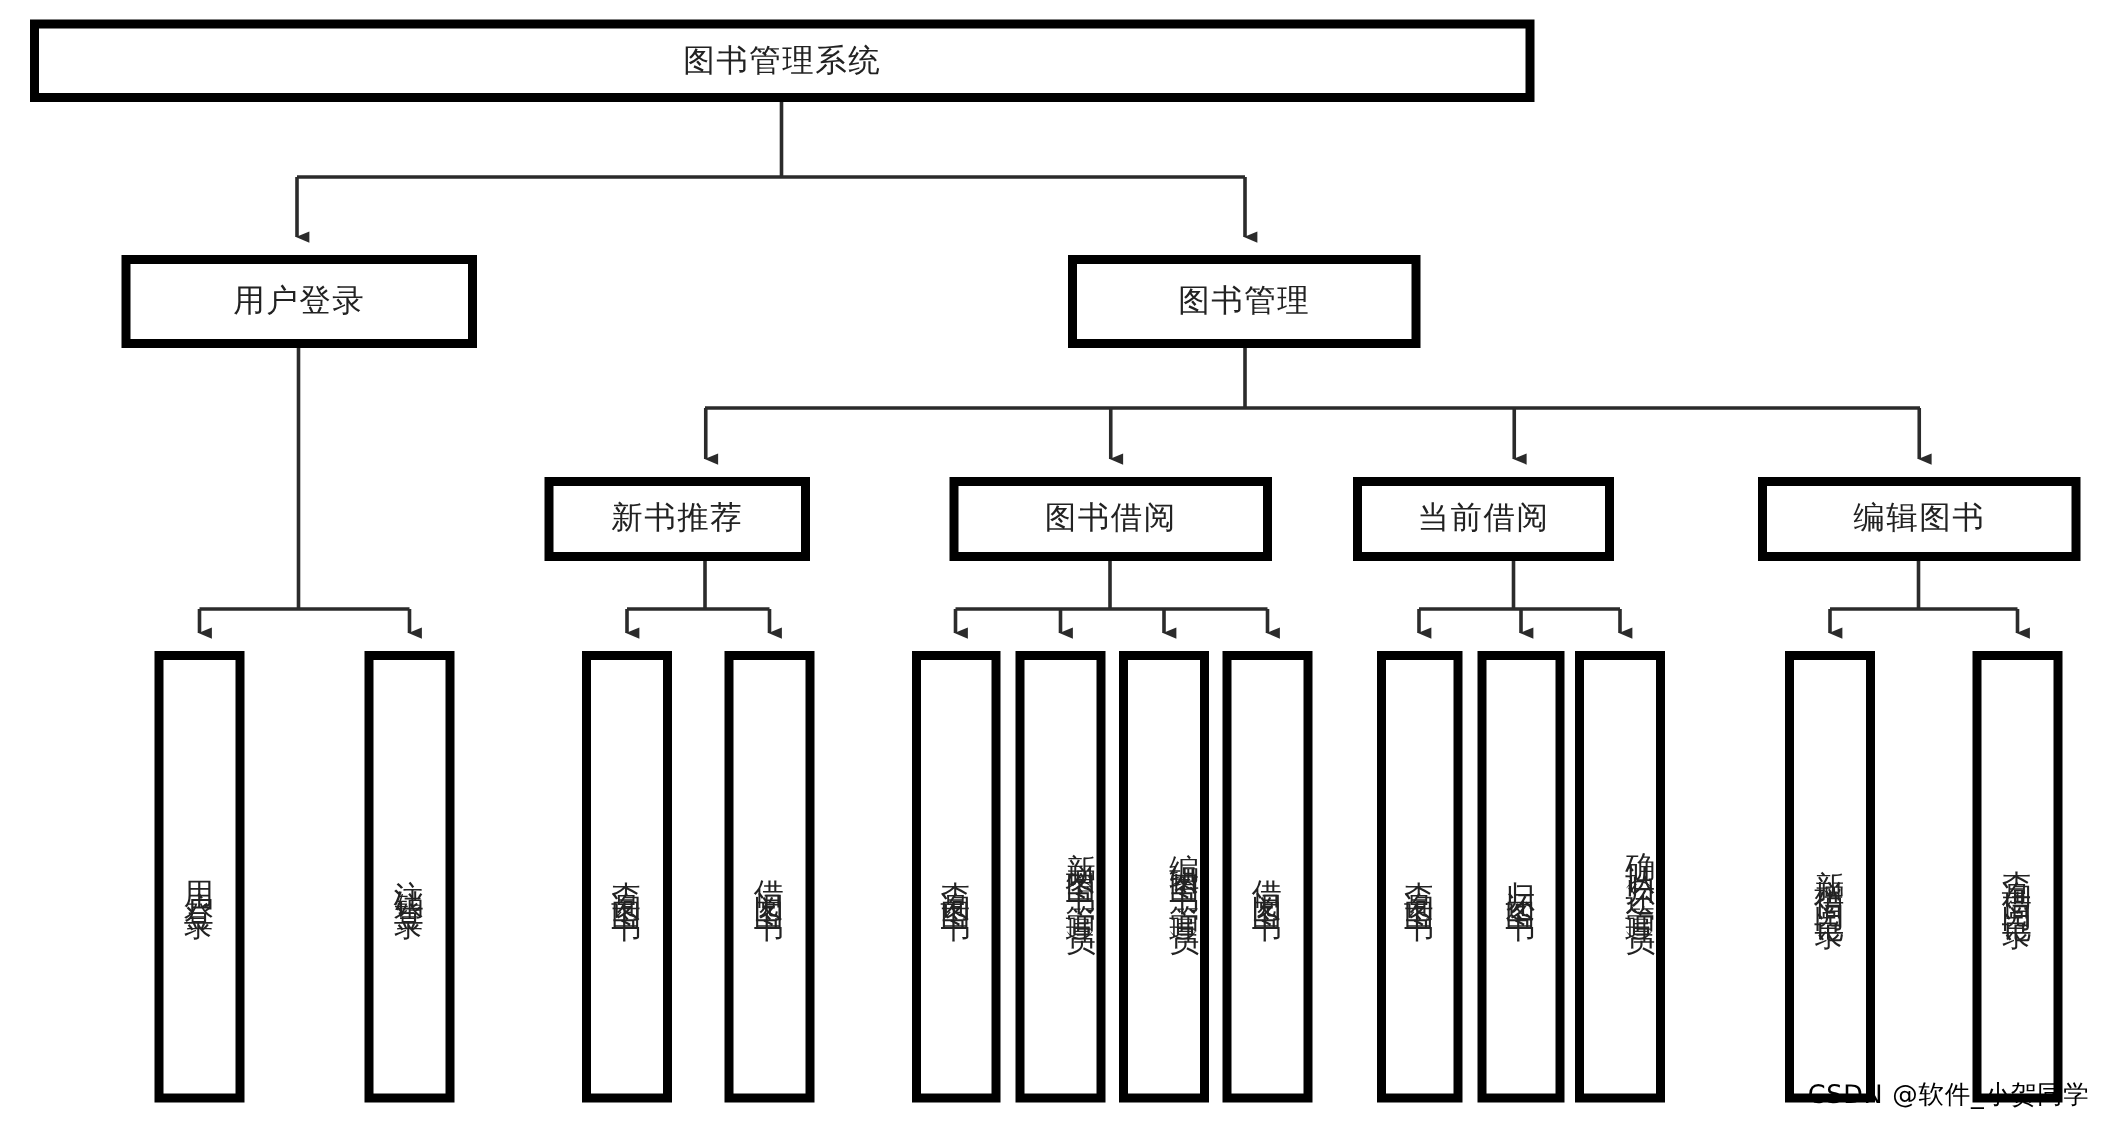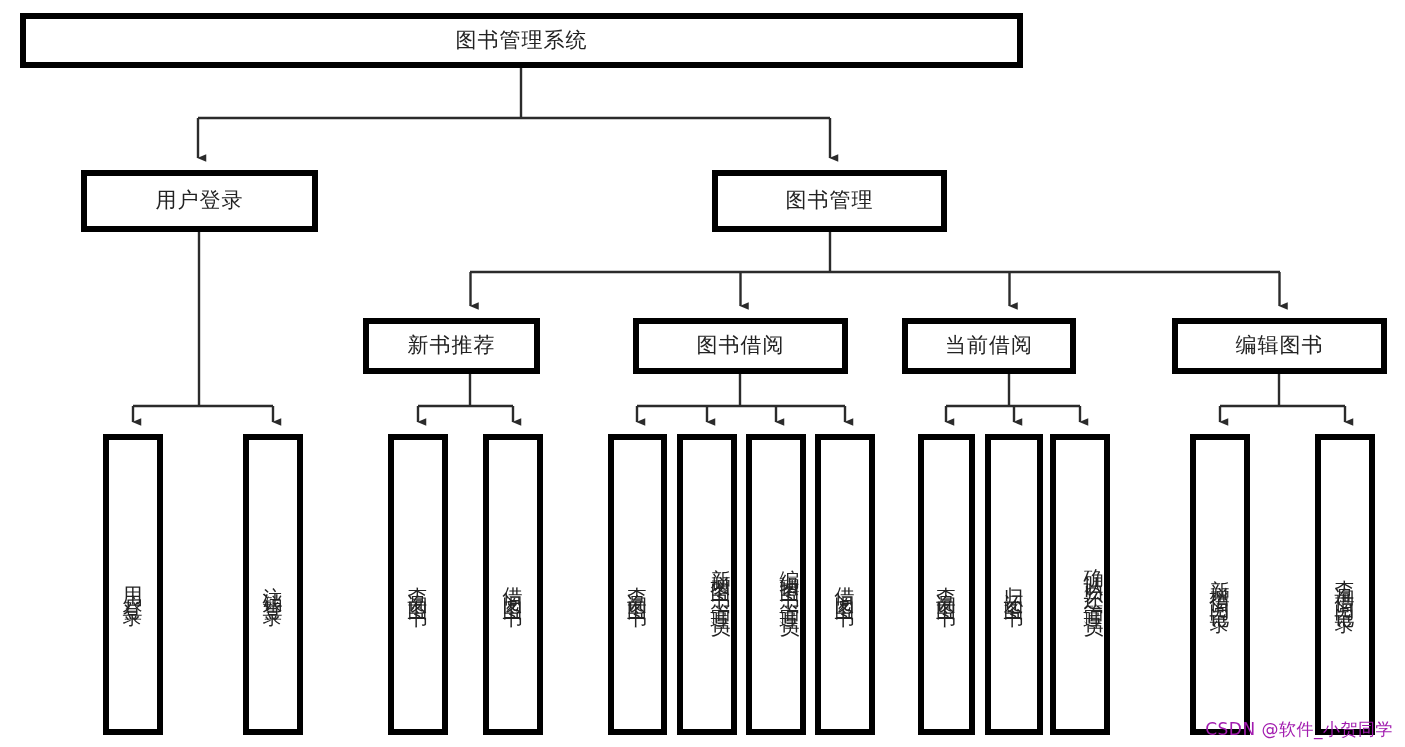--- a/index.html
+++ b/index.html
@@ -62,21 +62,21 @@
     align-items: center;
   }
   .node-label {
     display: block;
   }
   #watermark {
     position: absolute;
     right: 12px;
     bottom: 6px;
     font-size: 17px;
-    color: #a21caf;
+    color: #000000;
     letter-spacing: 0.5px;
     z-index: 5;
     white-space: nowrap;
   }
 </style>
 </head>
 <body>
 
 <div id="canvas">
 

